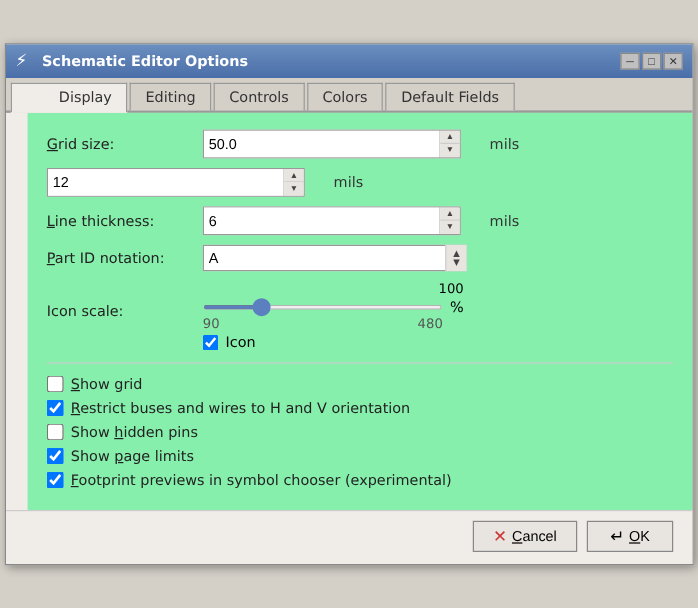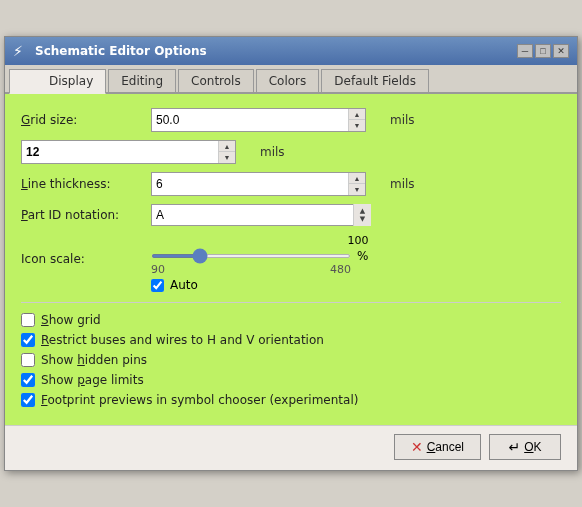--- a/index.html
+++ b/index.html
@@ -79,21 +79,22 @@
     }
     .tab.active {
       background: #f0ece8;
       border-bottom: 1px solid #f0ece8;
       margin-bottom: -2px;
       z-index: 1;
       padding-left: 39px;
     }
     .content {
       padding: 14px 16px 12px 16px;
-      background: #bef264;
+      background: #86efac;
+      margin-left: 18px;
     }
     .form-row {
       display: flex;
       align-items: center;
       margin-bottom: 8px;
     }
     .form-label {
       width: 130px;
       font-size: 12px;
       color: #222;
@@ -306,21 +307,21 @@
             <button class="spinner-arrow">▼</button>
           </div>
         </div>
         <span class="mils-label">mils</span>
       </div>
     </div>
 
     <div class="form-row">
       <div class="input-group">
         <div class="spinner-wrapper">
-          <input type="text" value="12" style="width: 196px; border: none; padding: 0px 4px; font-size: 12px; outline: none; height: 22px; font-weight: bold;">
+          <input type="text" value="12" style="width: 196px; border: none; padding: 0px 4px; font-size: 12px; outline: none; height: 22px;">
           <div class="spinner-arrows">
             <button class="spinner-arrow">▲</button>
             <button class="spinner-arrow">▼</button>
           </div>
         </div>
         <span class="mils-label">mils</span>
       </div>
     </div>
 
     <div class="form-row">
@@ -368,21 +369,21 @@
         <div class="slider-bottom">
           <span>90</span>
           <span>480</span>
         </div>
       </div>
     </div>
 
     <div class="auto-row">
       <label style="display:flex; align-items:center; gap:6px; font-size:12px;">
         <input type="checkbox" checked="" style="">
-        <span>Auto</span>
+        <span>Icon</span>
       </label>
     </div>
 
     <hr class="separator">
 
     <div class="checkboxes-section">
 
       <div class="checkbox-row">
         <input type="checkbox" id="show-grid" style="">
         <label for="show-grid">

